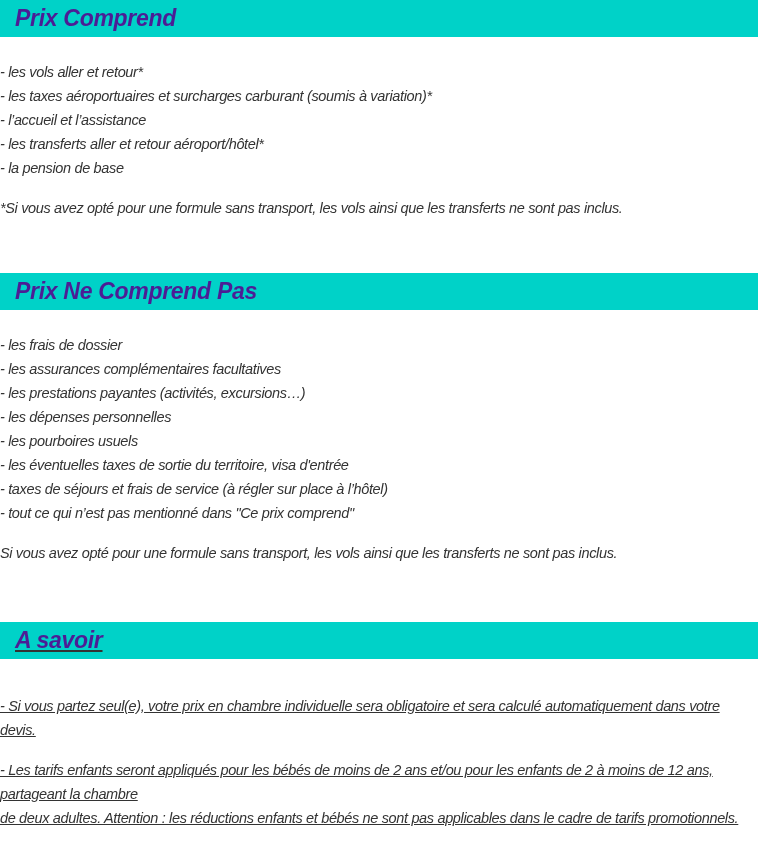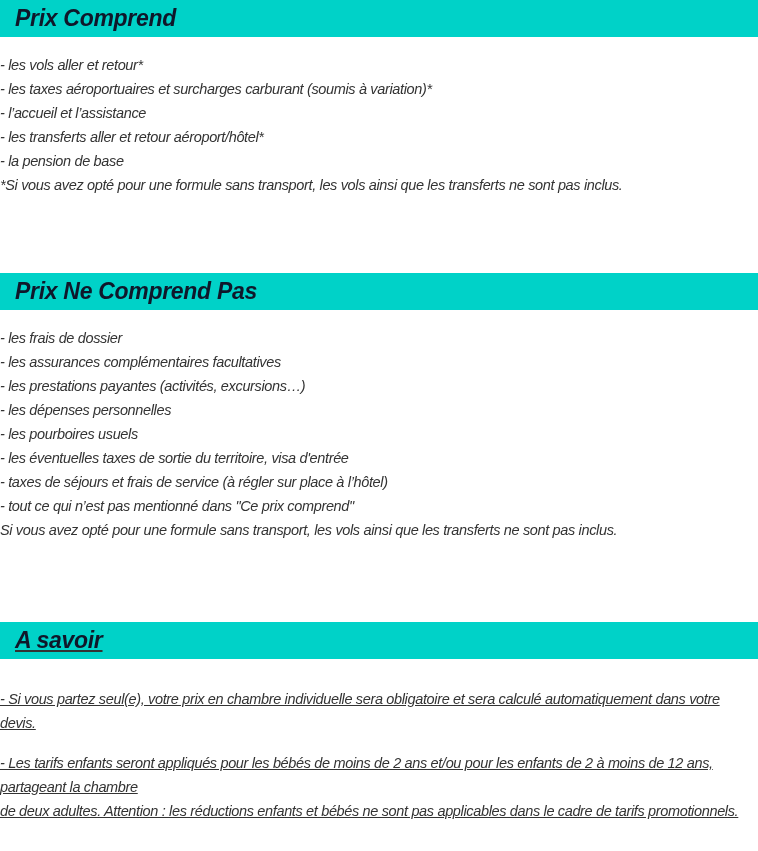--- a/index.html
+++ b/index.html
@@ -6,42 +6,42 @@
     body {
       width: 758px; height: 851px; overflow: hidden;
       font-family: "Liberation Sans", "DejaVu Sans", sans-serif;
       color: #333333;
     }
     .section { position: absolute; left: 0; width: 758px; }
     .heading {
       background: #00d2c8;
       height: 37px;
       line-height: 37px;
-      color: #0f172a;
+      color: #4c1d95;
       font-style: italic;
       font-weight: bold;
       font-size: 23px;
       padding-left: 15px;
       box-sizing: border-box;
       letter-spacing: -0.3px;
     }
     .list { margin: 0; padding: 0; list-style: none; }
     .list li, .note, .para {
       font-style: italic;
       font-size: 14.5px;
       line-height: 24px;
       color: #333333;
       letter-spacing: -0.35px;
       white-space: nowrap;
     }
     #sec1 { top: 0; }
     #sec2 { top: 273px; }
     #sec3 { top: 622px; text-decoration: underline; }
-    .content1 { padding-top: 16px; }
-    .note { }
+    .content1 { padding-top: 23px; }
+    .note { margin-top: 16px; }
   </style>
 </head>
 <body>
 
 <div class="section" id="sec1">
   <div class="heading">Prix Comprend</div>
   <div class="content1">
     <ul class="list">
       <li>- les vols aller et retour*</li>
       <li>- les taxes aéroportuaires et surcharges carburant (soumis à variation)*</li>

